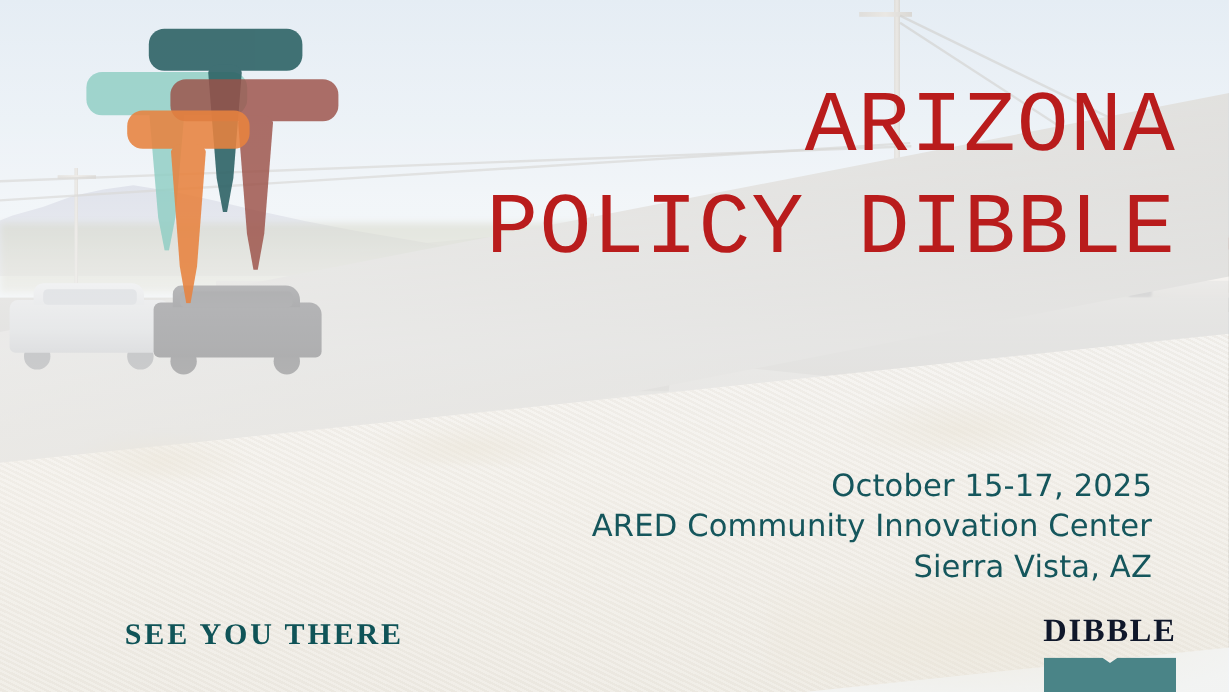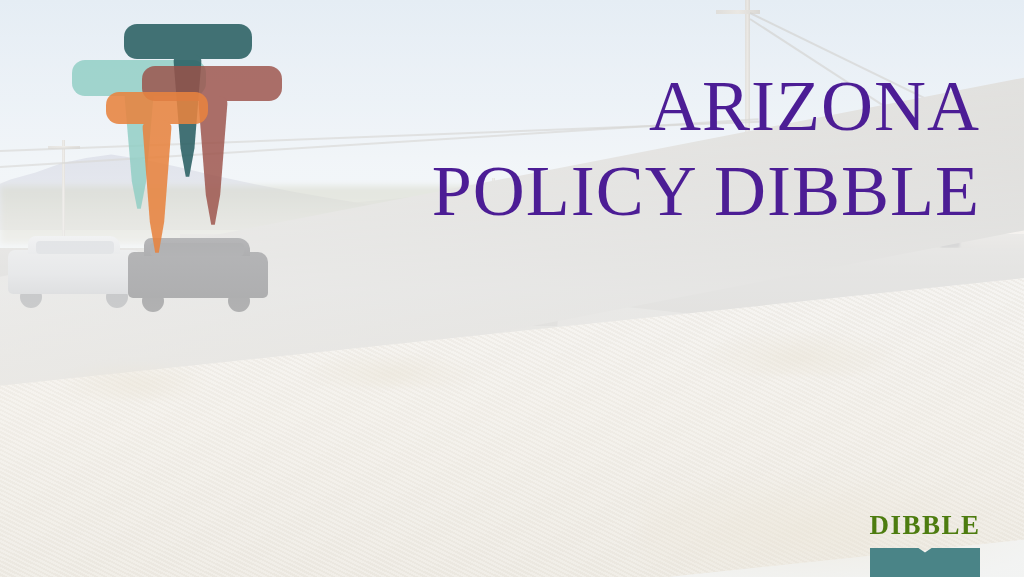--- a/index.html
+++ b/index.html
@@ -274,23 +274,23 @@
     border-radius: 9px 9px 50% 50% / 9px 9px 34% 34%;
     clip-path: polygon(0% 0%, 100% 0%, 74% 76%, 56% 99%, 44% 99%, 26% 76%);
   }
 
   
   .title {
     position: absolute;
     left: 150px; top: 64px;
     width: 830px;
     text-align: right;
-    font-family: Liberation Serif, serif;
+    font-family: Liberation Mono, monospace;
     font-weight: 400;
-    color: #4c1d95;
+    color: #b91c1c;
     font-size: 72px;
     line-height: 1.18;
     letter-spacing: 1px;
   }
   .title .tline { display: block; white-space: nowrap; }
 
   .details {
     position: absolute;
     right: 64px; top: 388px;
     width: 640px;
@@ -315,21 +315,21 @@
 
   
   .dibble {
     position: absolute;
     left: 862px; top: 512px;
     width: 126px; height: 70px;
   }
   .dibble-word {
     font-family: "Liberation Serif", "DejaVu Serif", serif;
     font-weight: bold;
-    color: #4d7c0f;
+    color: #0f172a;
     font-size: 27px;
     letter-spacing: 1.5px;
     line-height: 1;
     text-align: center;
     width: 126px;
   }
   .dibble-flag {
     position: absolute;
     left: 8px; top: 36px;
     width: 110px; height: 34px;
@@ -437,20 +437,26 @@
       <div class="bar" style="left:0;   top:0;  width:102px; height:32px; background:#e8833f;"></div>
       <div class="stem" style="left:36px; top:28px; width:30px; height:134px; background:#e8833f;"></div>
     </div>
   </div>
 
   <div class="title">
     <span class="tline">ARIZONA</span>
     <span class="tline">POLICY DIBBLE</span>
   </div>
 
-
+  <div class="details">
+    <span>October 15-17, 2025</span>
+    <span>ARED Community Innovation Center</span>
+    <span>Sierra Vista, AZ</span>
+  </div>
+
+  <div class="tagline">SEE YOU THERE</div>
 
   <div class="dibble">
     <div class="dibble-word">DIBBLE</div>
     <div class="dibble-flag"></div>
   </div>
 
 </div>
 
 </body></html>

